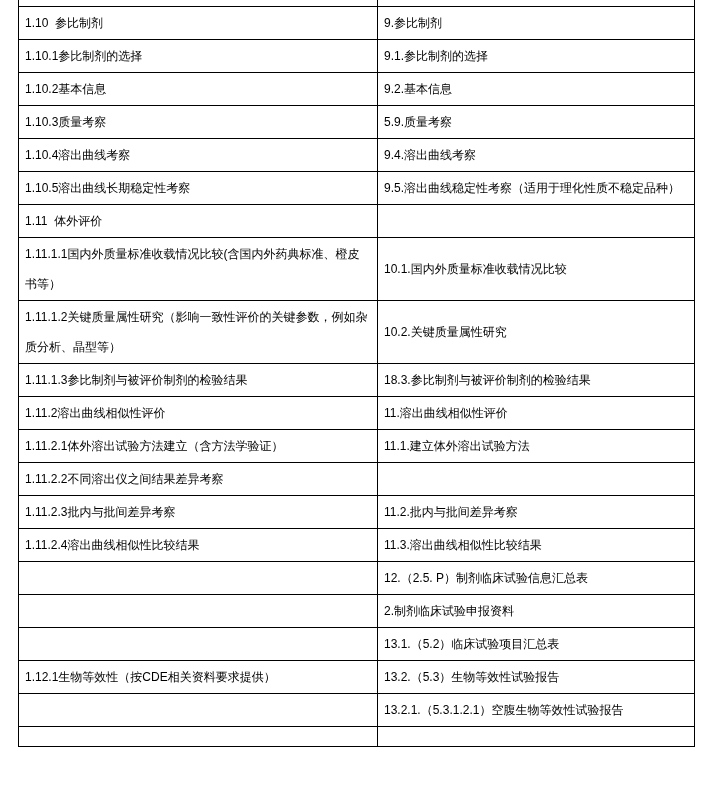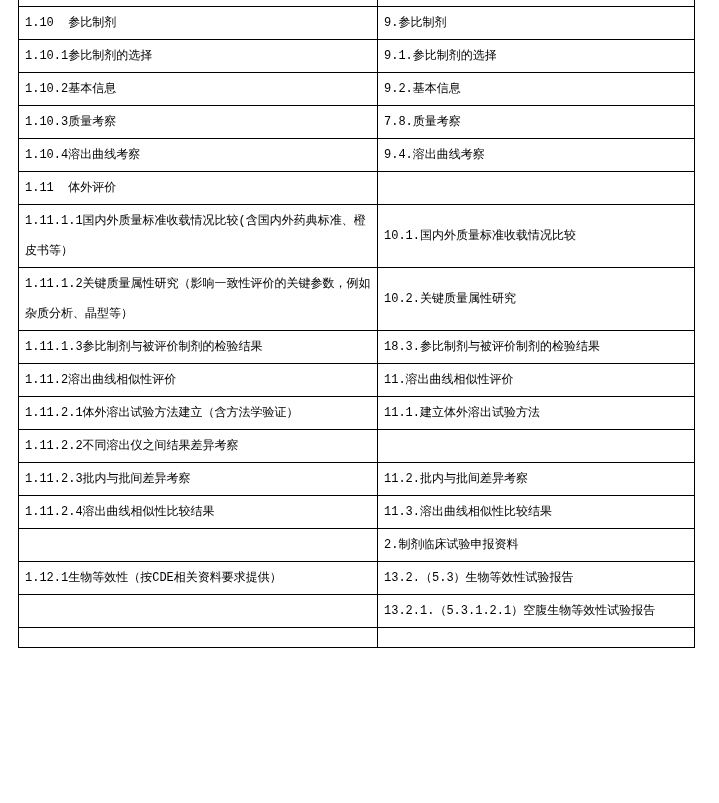--- a/index.html
+++ b/index.html
@@ -2,21 +2,21 @@
 <html><head>
 <meta charset="utf-8">
 <style>
   html, body { margin: 0; padding: 0; background: #ffffff; }
   .page {
     width: 719px;
     height: 753px;
     background: var(--bg, #ffffff);
     overflow: hidden;
     position: relative;
-    font-family: Liberation Mono, monospace;
+    font-family: Liberation Sans, sans-serif;
   }
   table.comparison {
     border-collapse: collapse;
     table-layout: fixed;
     position: absolute;
     left: 18px;
     top: -1px;
     width: 676px;
   }
   col.col-left  { width: 359px; }
@@ -63,28 +63,32 @@
     <td class="cell">9.1.参比制剂的选择</td>
   </tr>
 
   <tr class="data-row">
     <td class="cell">1.10.2基本信息</td>
     <td class="cell">9.2.基本信息</td>
   </tr>
 
   <tr class="data-row">
     <td class="cell">1.10.3质量考察</td>
-    <td class="cell">7.8.质量考察</td>
+    <td class="cell">5.9.质量考察</td>
   </tr>
 
   <tr class="data-row">
     <td class="cell">1.10.4溶出曲线考察</td>
     <td class="cell">9.4.溶出曲线考察</td>
   </tr>
 
+  <tr class="data-row">
+    <td class="cell">1.10.5溶出曲线长期稳定性考察</td>
+    <td class="cell">9.5.溶出曲线稳定性考察（适用于理化性质不稳定品种）</td>
+  </tr>
 
   <tr class="data-row">
     <td class="cell">1.11  体外评价</td>
     <td class="cell"></td>
   </tr>
 
 
   <tr class="data-row">
     <td class="cell">1.11.1.1国内外质量标准收载情况比较(含国内外药典标准、橙皮书等）</td>
     <td class="cell">10.1.国内外质量标准收载情况比较</td>
@@ -119,26 +123,34 @@
     <td class="cell">1.11.2.3批内与批间差异考察</td>
     <td class="cell">11.2.批内与批间差异考察</td>
   </tr>
 
   <tr class="data-row">
     <td class="cell">1.11.2.4溶出曲线相似性比较结果</td>
     <td class="cell">11.3.溶出曲线相似性比较结果</td>
   </tr>
 
 
+  <tr class="data-row">
+    <td class="cell"></td>
+    <td class="cell">12.（2.5. P）制剂临床试验信息汇总表</td>
+  </tr>
 
   <tr class="data-row">
     <td class="cell"></td>
     <td class="cell">2.制剂临床试验申报资料</td>
   </tr>
 
+  <tr class="data-row">
+    <td class="cell"></td>
+    <td class="cell">13.1.（5.2）临床试验项目汇总表</td>
+  </tr>
 
   <tr class="data-row">
     <td class="cell">1.12.1生物等效性（按CDE相关资料要求提供）</td>
     <td class="cell">13.2.（5.3）生物等效性试验报告</td>
   </tr>
 
   <tr class="data-row">
     <td class="cell"></td>
     <td class="cell">13.2.1.（5.3.1.2.1）空腹生物等效性试验报告</td>
   </tr>

